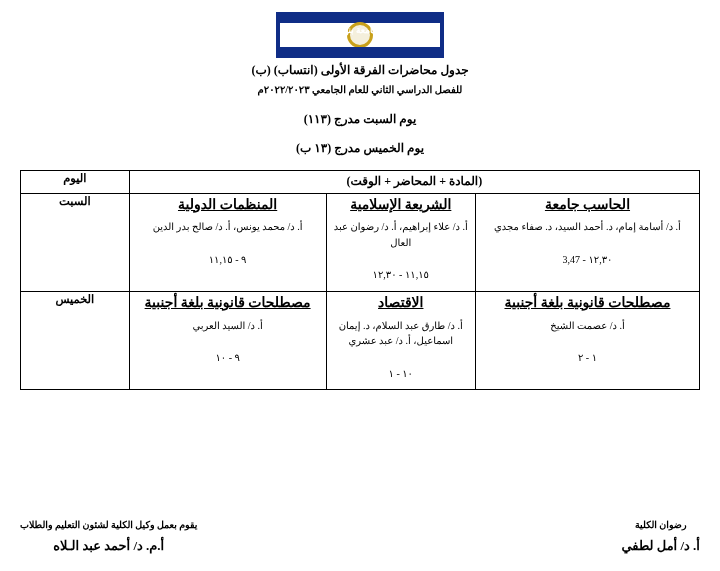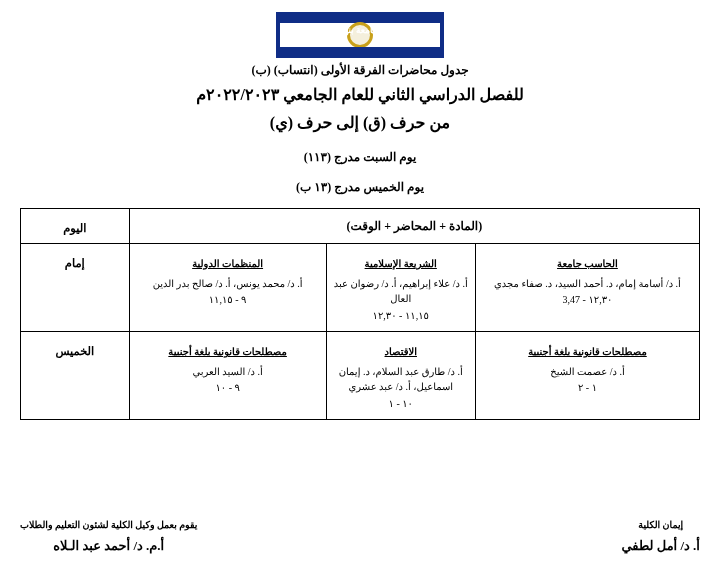--- a/index.html
+++ b/index.html
@@ -86,21 +86,21 @@
     z-index: 3;
   }
 
   
   .title-block {
     text-align: center;
     line-height: 1.75;
   }
   .title-block .line {
     font-weight: bold;
-    font-size: 16px;
+    font-size: 10px;
   }
   .title-block .line.main {
     font-size: 12px;
   }
   .title-block .line.small {
     font-size: 11px;
   }
 
   
   .halls {
@@ -118,21 +118,21 @@
   table.schedule {
     width: 100%;
     border-collapse: collapse;
     margin-top: 10px;
     table-layout: fixed;
   }
   table.schedule th,
   table.schedule td {
     border: 1px solid #000000;
     vertical-align: top;
-    padding: 12px 4px 8px 4px;
+    padding: 0 4px 8px 4px;
   }
   th.col-day {
     width: 74px;
     font-size: 11.5px;
     font-weight: bold;
     text-align: center;
     vertical-align: middle;
     padding: 6px 2px;
   }
   .head-row td.head-span {
@@ -151,30 +151,30 @@
     padding-top: 6px;
   }
   .cell {
     text-align: center;
     font-size: 10px;
     line-height: 1.55;
   }
   .cell .subject {
     font-weight: bold;
     text-decoration: underline;
-    font-size: 10px;
+    font-size: 14px;
     display: block;
     margin-bottom: 4px;
   }
   .cell .lecturer {
     display: block;
   }
   .cell .time {
     display: block;
-    margin-top: 1px;
+    margin-top: 17px;
   }
 
   
   .footer {
     position: absolute;
     bottom: 14px;
     left: 20px;
     right: 20px;
     display: flex;
     justify-content: space-between;
@@ -212,21 +212,20 @@
         <div class="logo-circle"></div>
       </div>
       <div class="logo-bar bottom"></div>
       <div class="logo-text">جامعة بنها</div>
     </div>
   </div>
 
   <div class="title-block">
     <div class="line main">جدول محاضرات الفرقة الأولى (انتساب) (ب)</div>
     <div class="line">للفصل الدراسي الثاني للعام الجامعي ٢٠٢٢/٢٠٢٣م</div>
-    <div class="line">من حرف (ق) إلى حرف (ي)</div>
   </div>
 
   <div class="halls">
     <div class="hall-line">يوم السبت مدرج (١١٣)</div>
     <div class="hall-line">يوم الخميس مدرج (١٣ ب)</div>
   </div>
 
   <table class="schedule">
     <colgroup>
       <col style="width:33%">
@@ -249,21 +248,21 @@
         <td class="cell">
           <span class="subject">الشريعة الإسلامية</span>
           <span class="lecturer">أ. د/ علاء إبراهيم، أ. د/ رضوان عبد العال</span>
           <span class="time">١١,١٥ - ١٢,٣٠</span>
         </td>
         <td class="cell">
           <span class="subject">المنظمات الدولية</span>
           <span class="lecturer">أ. د/ محمد يونس، أ. د/ صالح بدر الدين</span>
           <span class="time">٩ - ١١,١٥</span>
         </td>
-        <td class="day-cell">إمام</td>
+        <td class="day-cell">السبت</td>
       </tr>
 
       <tr>
         <td class="cell">
           <span class="subject">مصطلحات قانونية بلغة أجنبية</span>
           <span class="lecturer">أ. د/ عصمت الشيخ</span>
           <span class="time">١ - ٢</span>
         </td>
         <td class="cell">
           <span class="subject">الاقتصاد</span>
@@ -275,21 +274,21 @@
           <span class="lecturer">أ. د/ السيد العربي</span>
           <span class="time">٩ - ١٠</span>
         </td>
         <td class="day-cell">الخميس</td>
       </tr>
     </tbody>
   </table>
 
   <div class="footer">
     <div class="sign left">
-      <span class="role">إيمان الكلية</span>
+      <span class="role">رضوان الكلية</span>
       <span class="name">أ. د/ أمل لطفي</span>
     </div>
     <div class="sign right">
       <span class="role">يقوم بعمل وكيل الكلية لشئون التعليم والطلاب</span>
       <span class="name">أ.م. د/ أحمد عبد الـلاه</span>
     </div>
   </div>
 
 </div>
 

